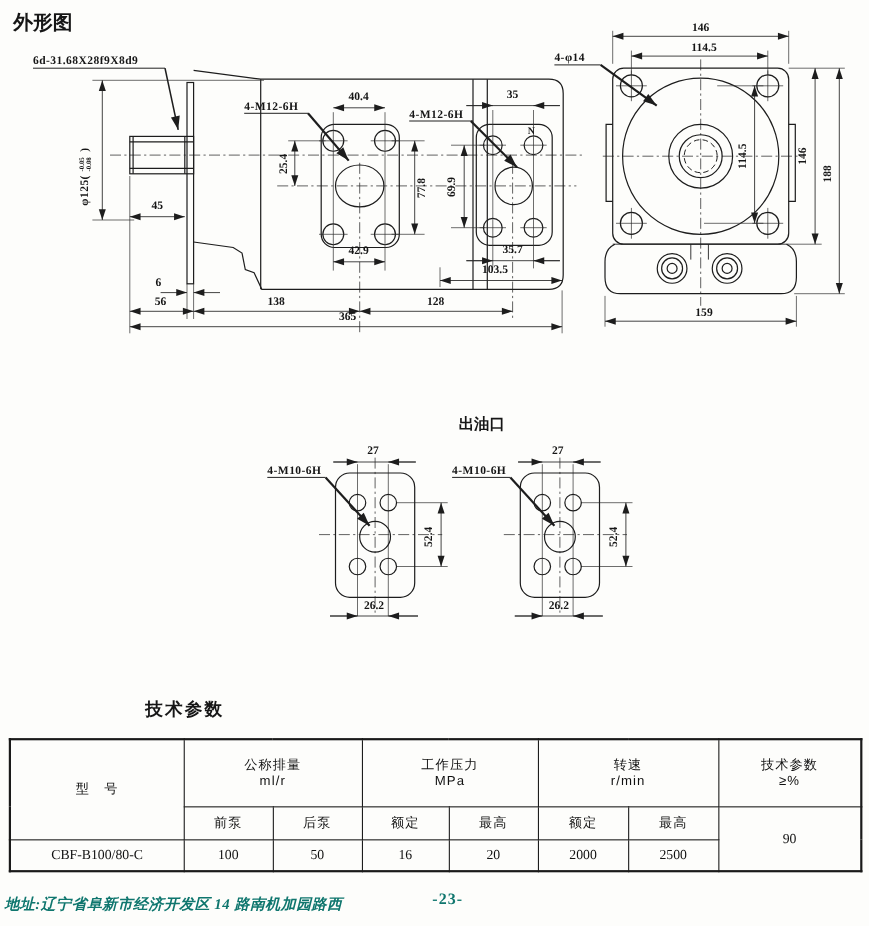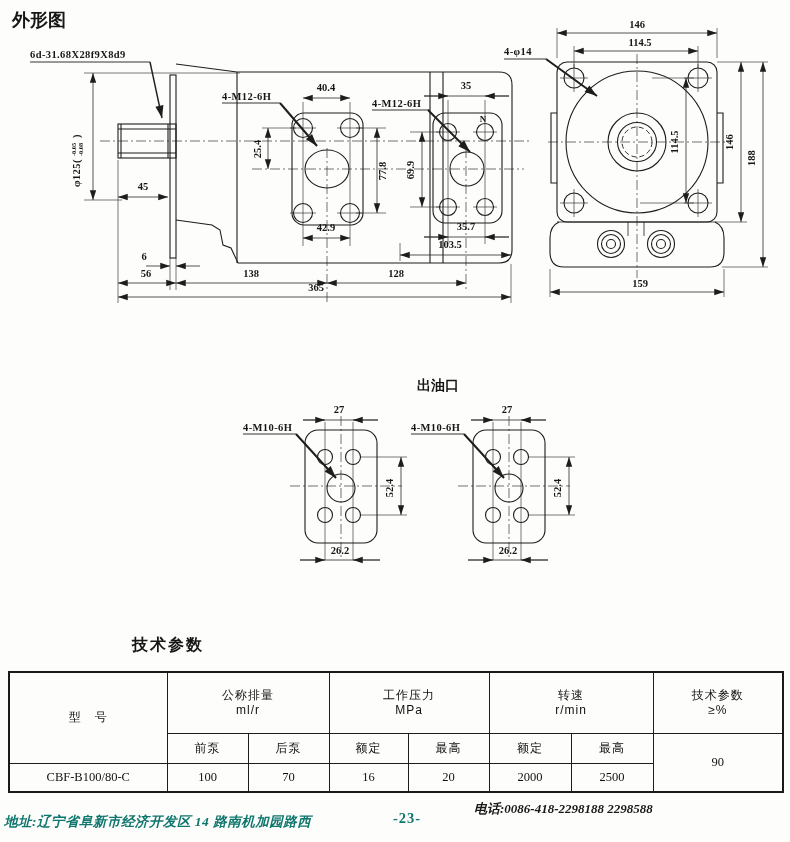--- a/index.html
+++ b/index.html
@@ -371,30 +371,29 @@
     <td class="cjk">后泵</td>
     <td class="cjk">额定</td>
     <td class="cjk">最高</td>
     <td class="cjk">额定</td>
     <td class="cjk">最高</td>
     <td rowspan="2">90</td>
   </tr>
   <tr style="height:29px">
     <td>CBF-B100/80-C</td>
     <td>100</td>
-    <td>70</td>
+    <td>50</td>
     <td>16</td>
     <td>20</td>
     <td>2000</td>
     <td>2500</td>
   </tr>
 </tbody>
     </table>
 
 <div class="footer">
   <div class="addr">地址:辽宁省阜新市经济开发区 14 路南机加园路西</div>
   <div class="pageno">-23-</div>
   <div class="contacts">
-    <div class="l1">电话:0086-418-2298188    2298588</div>
   </div>
 </div>
 
 </div>
 
 </body></html>

